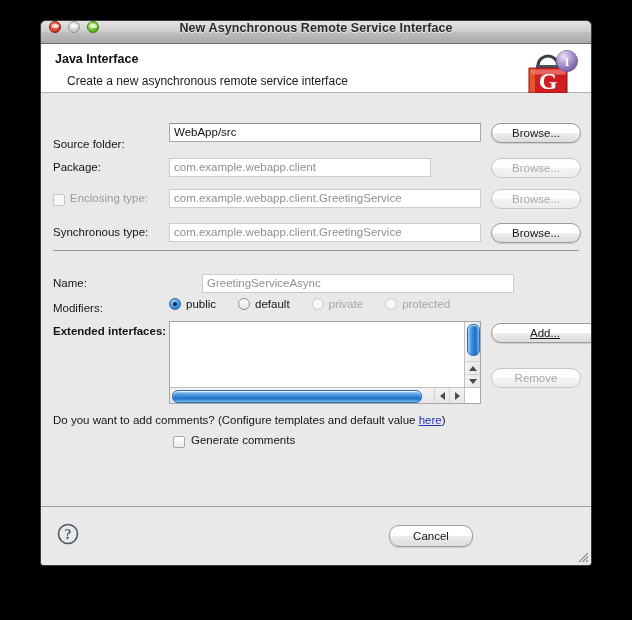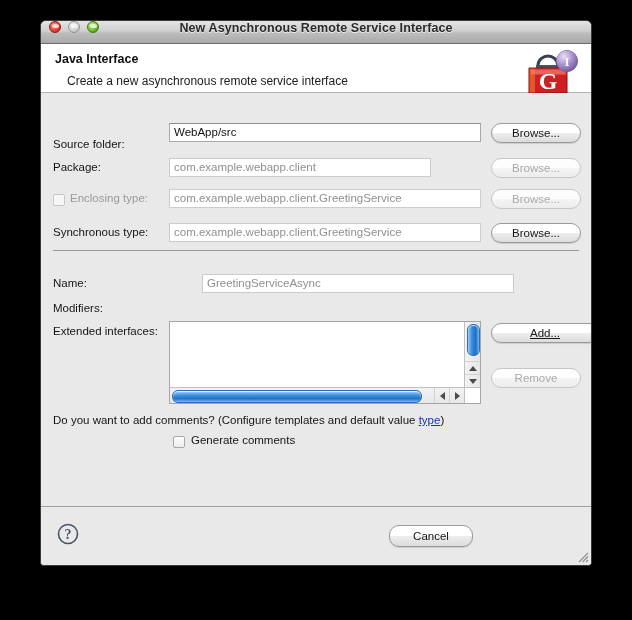--- a/index.html
+++ b/index.html
@@ -411,22 +411,40 @@
       <div class="lbl" style="top:133px;">Synchronous type:</div>
       <div class="tf disabled" style="left:128px; top:130px; width:312px;">com.example.webapp.client.GreetingService</div>
       <div class="aqua-btn" style="left:450px; top:130px; width:90px;">Browse...</div>
 
       <div class="sep" style="top:157px;"></div>
 
       <div class="lbl" style="top:184px;">Name:</div>
       <div class="tf disabled" style="left:128px; top:181px; width:312px;margin-left:33px;">GreetingServiceAsync</div>
 
       <div class="lbl" style="top:209px;">Modifiers:</div>
-
-      <div class="lbl" style="top:232px;">Extended interfaces:</div>
+      <div class="radio-grp" style="left:128px; top:205px;">
+        <div class="radio">
+          <span class="rdot sel"></span>
+          <span class="rlabel">public</span>
+        </div>
+        <div class="radio">
+          <span class="rdot"></span>
+          <span class="rlabel">default</span>
+        </div>
+        <div class="radio">
+          <span class="rdot dis"></span>
+          <span class="rlabel dim">private</span>
+        </div>
+        <div class="radio">
+          <span class="rdot dis"></span>
+          <span class="rlabel dim">protected</span>
+        </div>
+      </div>
+
+      <div class="lbl" style="top:232px;font-weight:bold;">Extended interfaces:</div>
 
       <div id="listbox" style="left:128px; top:228px; width:312px; height:83px;">
         <div id="list-area"></div>
 
         <div class="vsb">
           <div class="thumb"></div>
           <div class="arrow up">
             <span class="tri up"></span>
           </div>
           <div class="arrow down">
@@ -444,21 +462,21 @@
           </div>
         </div>
 
         <div class="sb-corner"></div>
       </div>
 
       <div class="aqua-btn" style="left:450px; top:230px; width:108px;text-decoration:underline;">Add...</div>
       <div class="aqua-btn disabled" style="left:450px; top:275px; width:90px;">Remove</div>
 
       <div class="comment-line" style="top:321px;">
-        <span>Do you want to add comments? (Configure templates and default value </span><a href="#">type</a><span>)</span>
+        <span>Do you want to add comments? (Configure templates and default value </span><a href="#">here</a><span>)</span>
       </div>
 
       <div class="cb" style="left:132px; top:343px;"></div>
       <div class="gen-cb-label" style="left:150px; top:341px;">Generate comments</div>
     </div>
 
     <div id="footer">
       <svg id="help-icon" viewBox="0 0 22 22">
         <circle cx="11" cy="11" r="9.5" fill="none" stroke="#4a5568" stroke-width="1.6"></circle>
         <text x="11" y="16" font-family="'Liberation Serif', serif" font-size="14" font-weight="bold" fill="#4a5568" text-anchor="middle">?</text>

